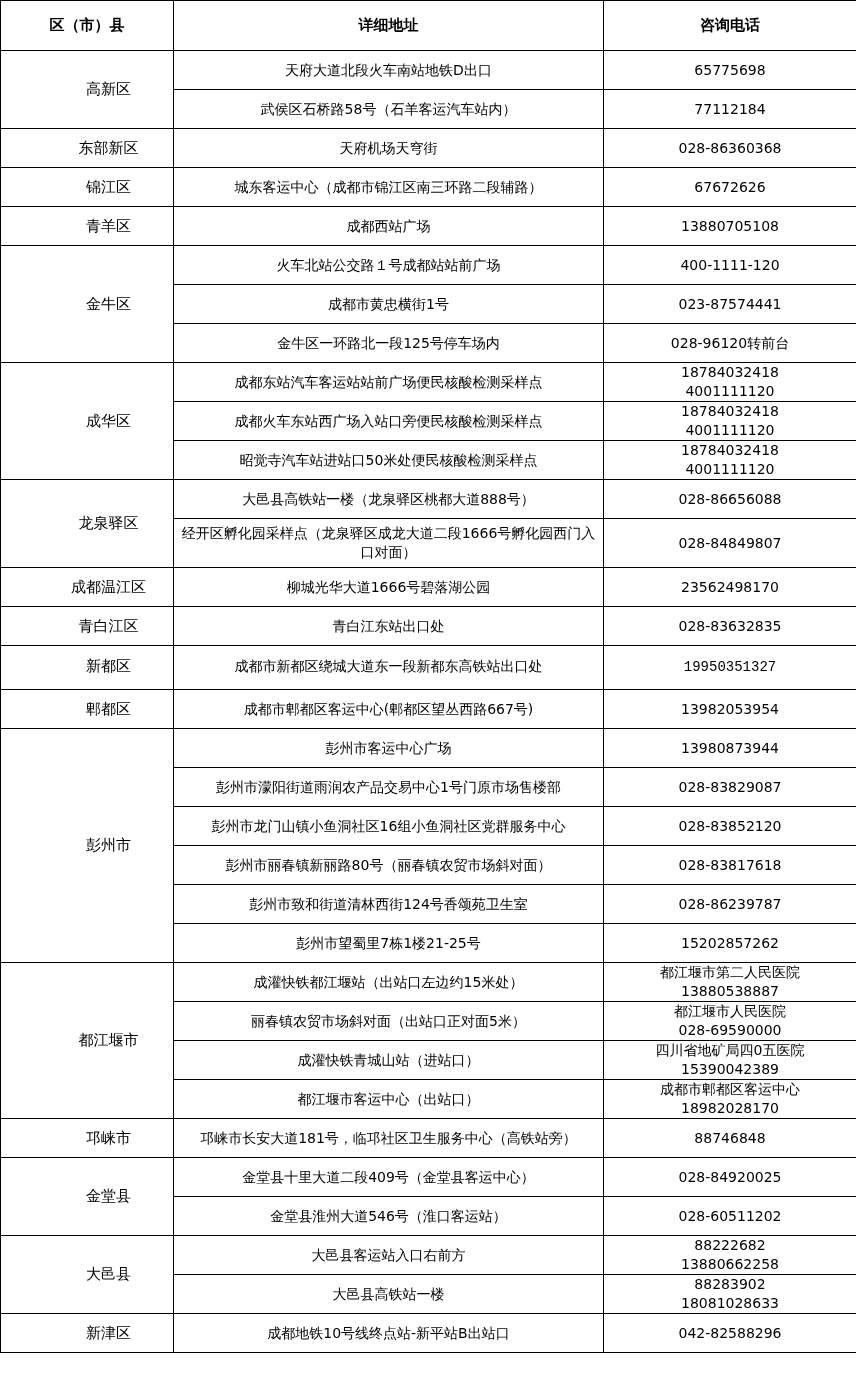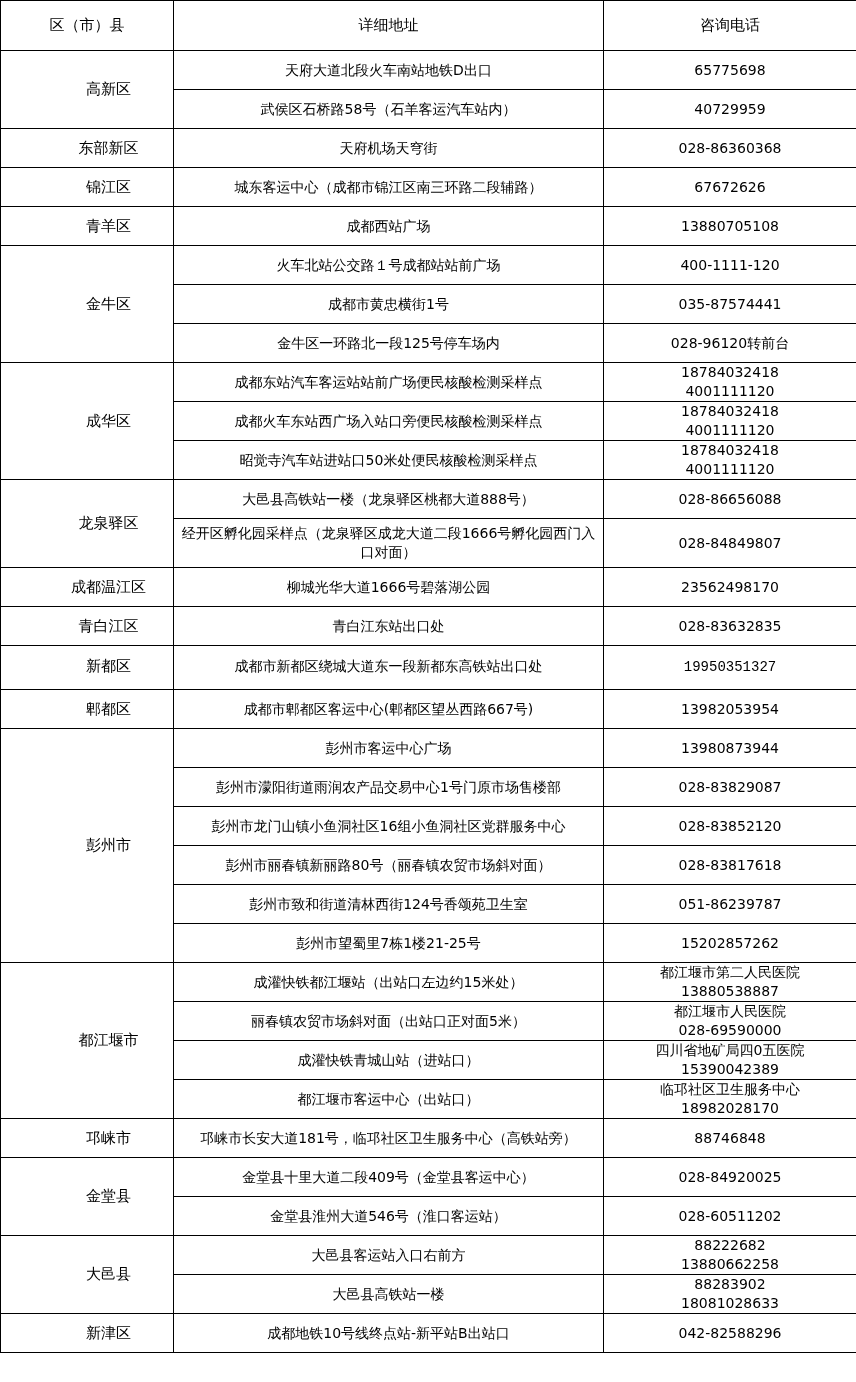--- a/index.html
+++ b/index.html
@@ -1,20 +1,20 @@
 <!DOCTYPE html>
 <html><head>
 <meta charset="utf-8">
 <style>
   html,body{margin:0;padding:0;background:#fff;}
   body{width:856px;height:1382px;overflow:hidden;font-family:"DejaVu Sans","Liberation Sans",sans-serif;color:#000;}
   table{border-collapse:collapse;width:856px;table-layout:fixed;}
   col.c1{width:173px;} col.c2{width:430px;} col.c3{width:253px;}
   td,th{border:1.5px solid #000;text-align:center;vertical-align:middle;font-size:14px;line-height:19px;padding:0 4px;}
-  th{height:49px;font-weight:normal;font-size:15px;}
+  th{height:49px;font-weight:bold;font-size:15px;}
   td{height:38px;}
   tr.tall td{height:48px;}
   tr.mid td{height:43px;font-family:Liberation Mono, monospace;}
   td.dist{font-size:15px;padding-left:47px;}
   .line{display:block;text-align:center;}
 </style>
 </head>
 <body>
 
 <table>
@@ -34,21 +34,21 @@
       <tr>
         <td class="dist" rowspan="2">高新区</td>
         <td>天府大道北段火车南站地铁D出口</td>
         <td>
           <span class="line">65775698</span>
         </td>
       </tr>
       <tr>
         <td>武侯区石桥路58号（石羊客运汽车站内）</td>
         <td>
-          <span class="line">40729959</span>
+          <span class="line">77112184</span>
         </td>
       </tr>
       <tr>
         <td class="dist" rowspan="1">东部新区</td>
         <td>天府机场天穹街</td>
         <td>
           <span class="line">028-86360368</span>
         </td>
       </tr>
       <tr>
@@ -68,21 +68,21 @@
       <tr>
         <td class="dist" rowspan="3">金牛区</td>
         <td>火车北站公交路１号成都站站前广场</td>
         <td>
           <span class="line">400-1111-120</span>
         </td>
       </tr>
       <tr>
         <td>成都市黄忠横街1号</td>
         <td>
-          <span class="line">035-87574441</span>
+          <span class="line">023-87574441</span>
         </td>
       </tr>
       <tr>
         <td>金牛区一环路北一段125号停车场内</td>
         <td>
           <span class="line">028-96120转前台</span>
         </td>
       </tr>
       <tr>
         <td class="dist" rowspan="3">成华区</td>
@@ -168,21 +168,21 @@
       </tr>
       <tr>
         <td>彭州市丽春镇新丽路80号（丽春镇农贸市场斜对面）</td>
         <td>
           <span class="line">028-83817618</span>
         </td>
       </tr>
       <tr>
         <td>彭州市致和街道清林西街124号香颂苑卫生室</td>
         <td>
-          <span class="line">051-86239787</span>
+          <span class="line">028-86239787</span>
         </td>
       </tr>
       <tr>
         <td>彭州市望蜀里7栋1楼21-25号</td>
         <td>
           <span class="line">15202857262</span>
         </td>
       </tr>
       <tr>
         <td class="dist" rowspan="4">都江堰市</td>
@@ -202,21 +202,21 @@
       <tr>
         <td>成灌快铁青城山站（进站口）</td>
         <td>
           <span class="line">四川省地矿局四0五医院</span>
           <span class="line">15390042389</span>
         </td>
       </tr>
       <tr>
         <td>都江堰市客运中心（出站口）</td>
         <td>
-          <span class="line">临邛社区卫生服务中心</span>
+          <span class="line">成都市郫都区客运中心</span>
           <span class="line">18982028170</span>
         </td>
       </tr>
       <tr>
         <td class="dist" rowspan="1">邛崃市</td>
         <td>邛崃市长安大道181号，临邛社区卫生服务中心（高铁站旁）</td>
         <td>
           <span class="line">88746848</span>
         </td>
       </tr>

